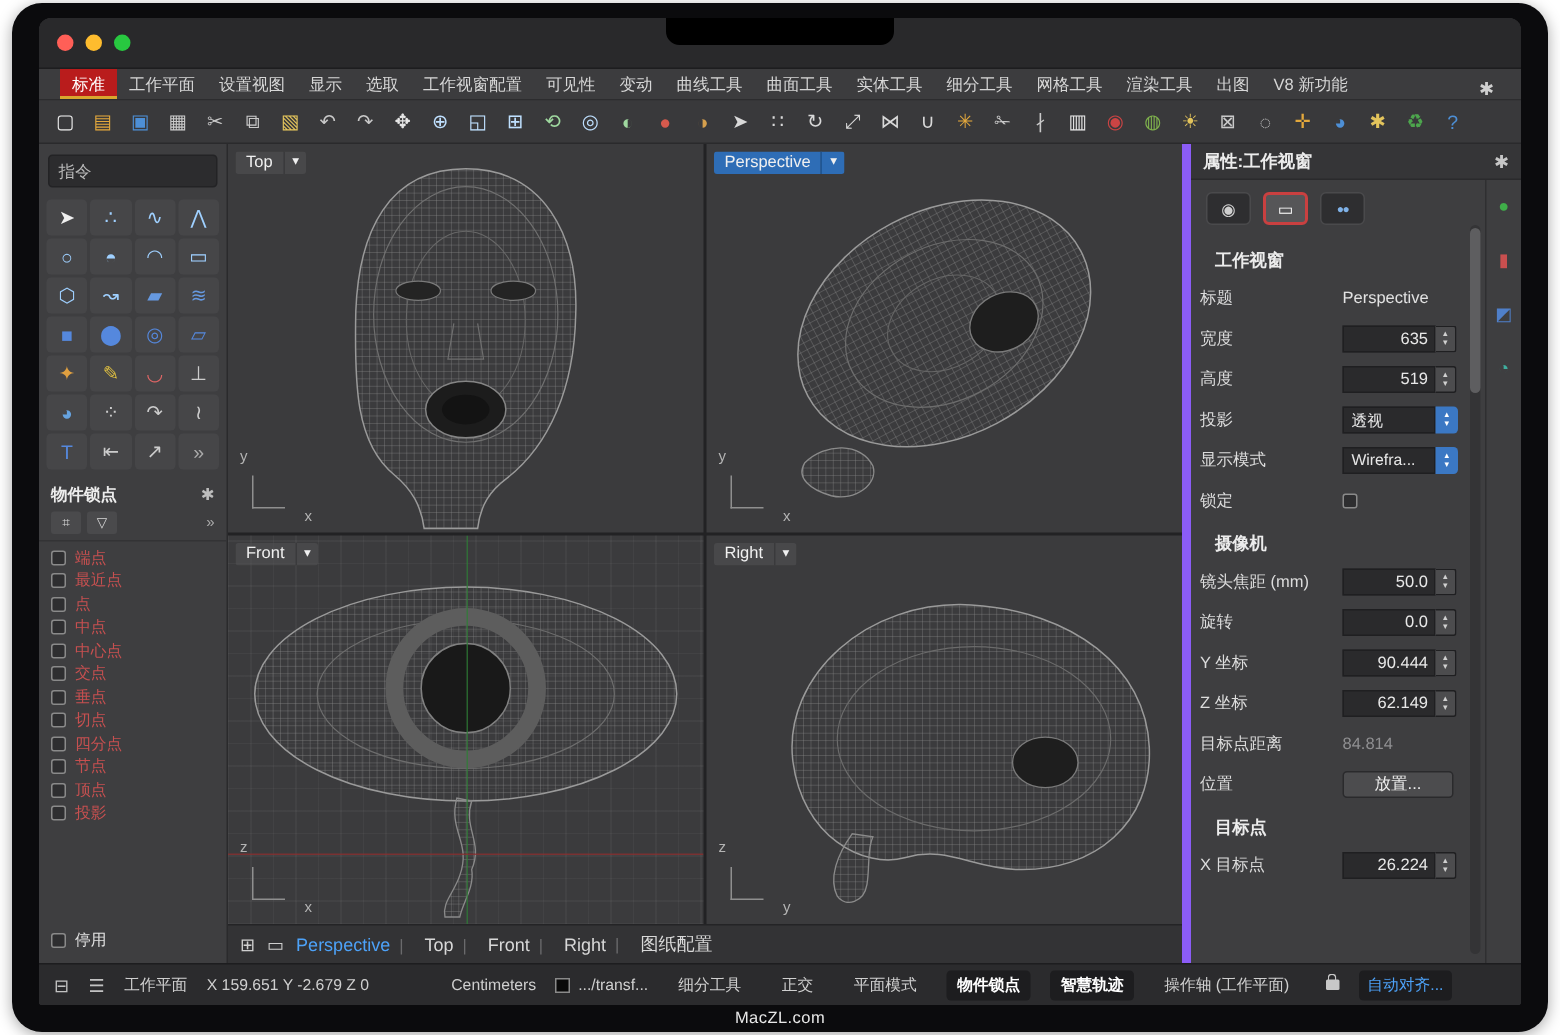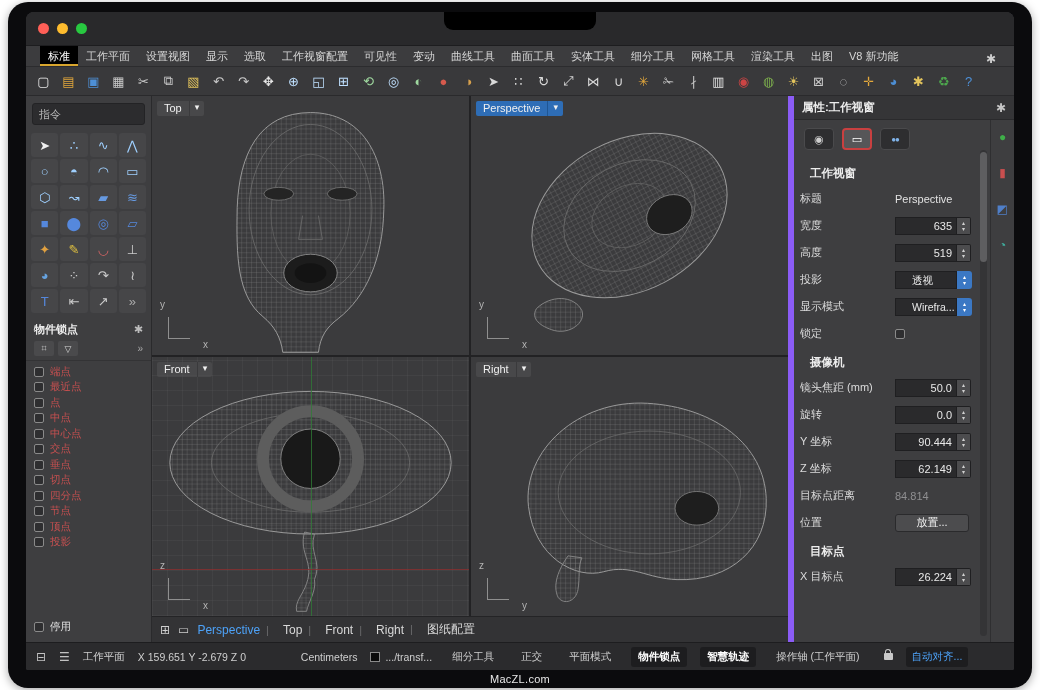--- a/index.html
+++ b/index.html
@@ -28,21 +28,21 @@
   .lights { position:absolute; left:12px; top:11px; display:flex; gap:8px; }
   .light { width:11px; height:11px; border-radius:50%; }
   .light.r { background:var(--traffic_red); }
   .light.y { background:var(--traffic_yellow); }
   .light.g { background:var(--traffic_green); }
   .notch { position:absolute; left:50%; top:0; transform:translateX(-50%); width:152px; height:18px; background:#000; border-radius:0 0 9px 9px; }
 
   
   .menubar { position:absolute; left:0; top:34px; width:100%; height:21px; background:#3c3c3e; border-bottom:1px solid #2c2c2e; display:flex; align-items:stretch; padding-left:14px; }
   .menu-item { color:#d6d6d6; font-size:11px; padding:3px 8px 0 8px; white-space:nowrap; }
-  .menu-item.active { background:#000000; color:#fff; box-shadow:inset 0 -2px 0 #d9a62e; }
+  .menu-item.active { background:#b91c1c; color:#fff; box-shadow:inset 0 -2px 0 #d9a62e; }
   .menubar-gear { margin-left:auto; margin-right:10px; color:#cfcfcf; font-size:12px; padding-top:3px; }
 
   
   .toolbar { position:absolute; left:0; top:55px; width:100%; height:29px; background:#39393b; border-bottom:1px solid #2a2a2c; display:flex; align-items:center; gap:2px; padding:0 6px; overflow:hidden; }
   .tbicon { width:23px; height:23px; display:flex; align-items:center; justify-content:center; font-size:13px; border-radius:3px; flex:0 0 auto; }
 
   
   .workarea { position:absolute; left:0; top:84px; width:100%; height:546px; display:flex; }
 
   
@@ -101,21 +101,21 @@
   .frow { display:flex; align-items:center; height:27px; }
   .flabel { width:88px; margin-right:7px; color:#dcdcdc; font-size:11px; white-space:nowrap; flex:0 0 auto; }
   .fvalue { color:#e2e2e2; font-size:11px; }
   .fvalue.dim { color:#8f8f91; }
   .numfield { display:flex; align-items:stretch; height:18px; }
   .numfield .val { width:62px; background:#2a2a2c; border:1px solid #1f1f21; color:#e8e8e8; font-size:11px; text-align:right; padding:2px 4px 0 0; }
   .stepper { width:14px; background:#4c4c4e; border:1px solid #1f1f21; border-left:none; display:flex; flex-direction:column; align-items:center; justify-content:center; border-radius:0 2px 2px 0; }
   .stepper::before { content:"▴"; font-size:6px; color:#d0d0d0; line-height:6px; }
   .stepper::after { content:"▾"; font-size:6px; color:#d0d0d0; line-height:6px; }
   .selfield { display:flex; align-items:stretch; height:18px; }
-  .selfield .val { width:62px; background:#2a2a2c; border:1px solid #1f1f21; color:#e8e8e8; font-size:10.5px; padding:2px 0 0 16px; white-space:nowrap; overflow:hidden; }
+  .selfield .val { width:62px; background:#2a2a2c; border:1px solid #1f1f21; color:#e8e8e8; font-size:10.5px; padding:2px 0 0 5px; white-space:nowrap; overflow:hidden; }
   .selcap { width:15px; background:var(--select_blue); border-radius:0 3px 3px 0; display:flex; flex-direction:column; align-items:center; justify-content:center; }
   .selcap::before { content:"▴"; font-size:6px; color:#fff; line-height:6px; }
   .selcap::after { content:"▾"; font-size:6px; color:#fff; line-height:6px; }
   .btn { width:74px; height:18px; background:#4c4c4e; border:1px solid #2a2a2c; border-radius:3px; color:#efefef; font-size:11px; display:flex; align-items:center; justify-content:center; }
   .scrollbar { position:absolute; right:3px; top:30px; bottom:6px; width:7px; background:#343436; border-radius:4px; }
   .scrollthumb { position:absolute; left:0; top:2px; width:7px; height:110px; background:#5e5e60; border-radius:4px; }
   .stripe { width:24px; border-left:1px solid #2f2f31; display:flex; flex-direction:column; align-items:center; padding-top:10px; gap:22px; }
   .stripe .sicon { font-size:12px; }
 
   

